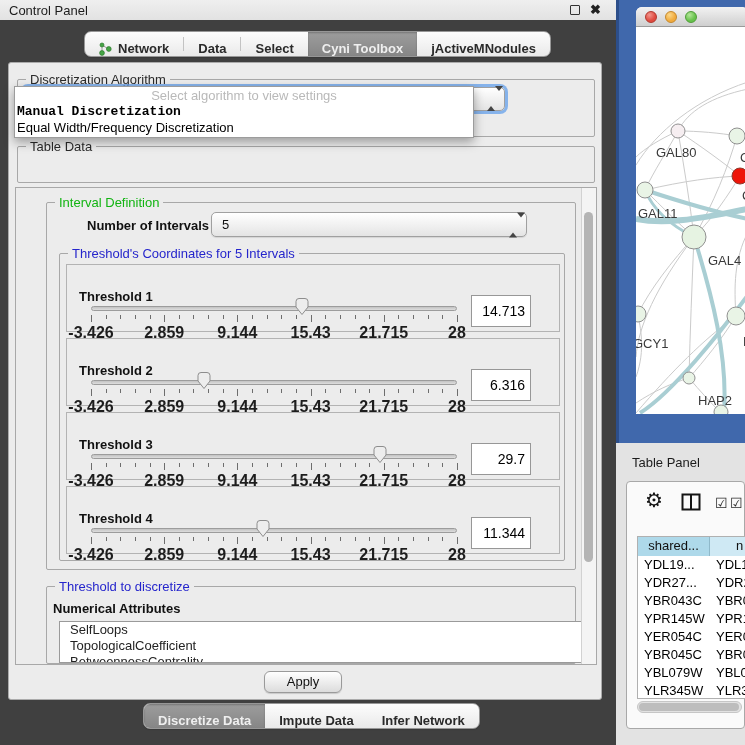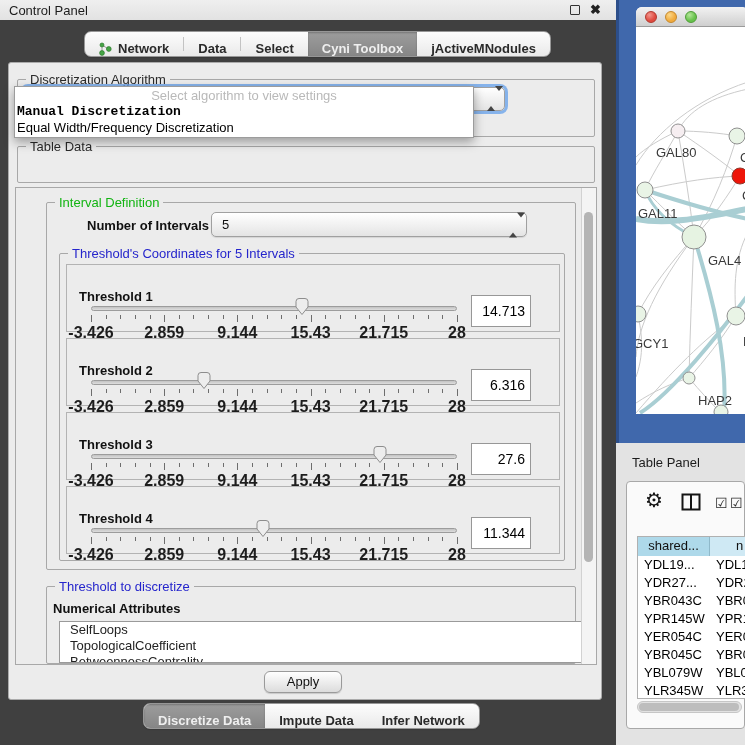--- a/index.html
+++ b/index.html
@@ -305,21 +305,21 @@
                   <span class="tlab" style="left: 0%;">-3.426</span>
                   <span class="tlab" style="left: 20%;">2.859</span>
                   <span class="tlab" style="left: 40%;">9.144</span>
                   <span class="tlab" style="left: 60%;">15.43</span>
                   <span class="tlab" style="left: 80%;">21.715</span>
                   <span class="tlab" style="left: 100%;">28</span>
                   <div class="thumb" style="left: 78.9983%;"><svg width="15" height="18" viewBox="0 0 15 18">
                       <path d="M1.5,3.5 a3,3 0 0 1 3,-3 h6 a3,3 0 0 1 3,3 v5.5 l-6,7.5 l-6,-7.5 z" fill="#ededed" stroke="#8d8d8d" stroke-width="1"></path>
                     </svg></div>
                 </div>
-                <div class="vbox">27.6</div>
+                <div class="vbox">29.7</div>
               </div>
               <div class="thr-row" style="top: 232px;">
                 <span class="thr-label">Threshold 4</span>
                 <div class="slider">
                   <div class="track"></div>
                   <span class="tick major" style="left: 0%;"></span>
                   <span class="tick minor" style="left: 4%;"></span>
                   <span class="tick minor" style="left: 8%;"></span>
                   <span class="tick minor" style="left: 12%;"></span>
                   <span class="tick minor" style="left: 16%;"></span>

